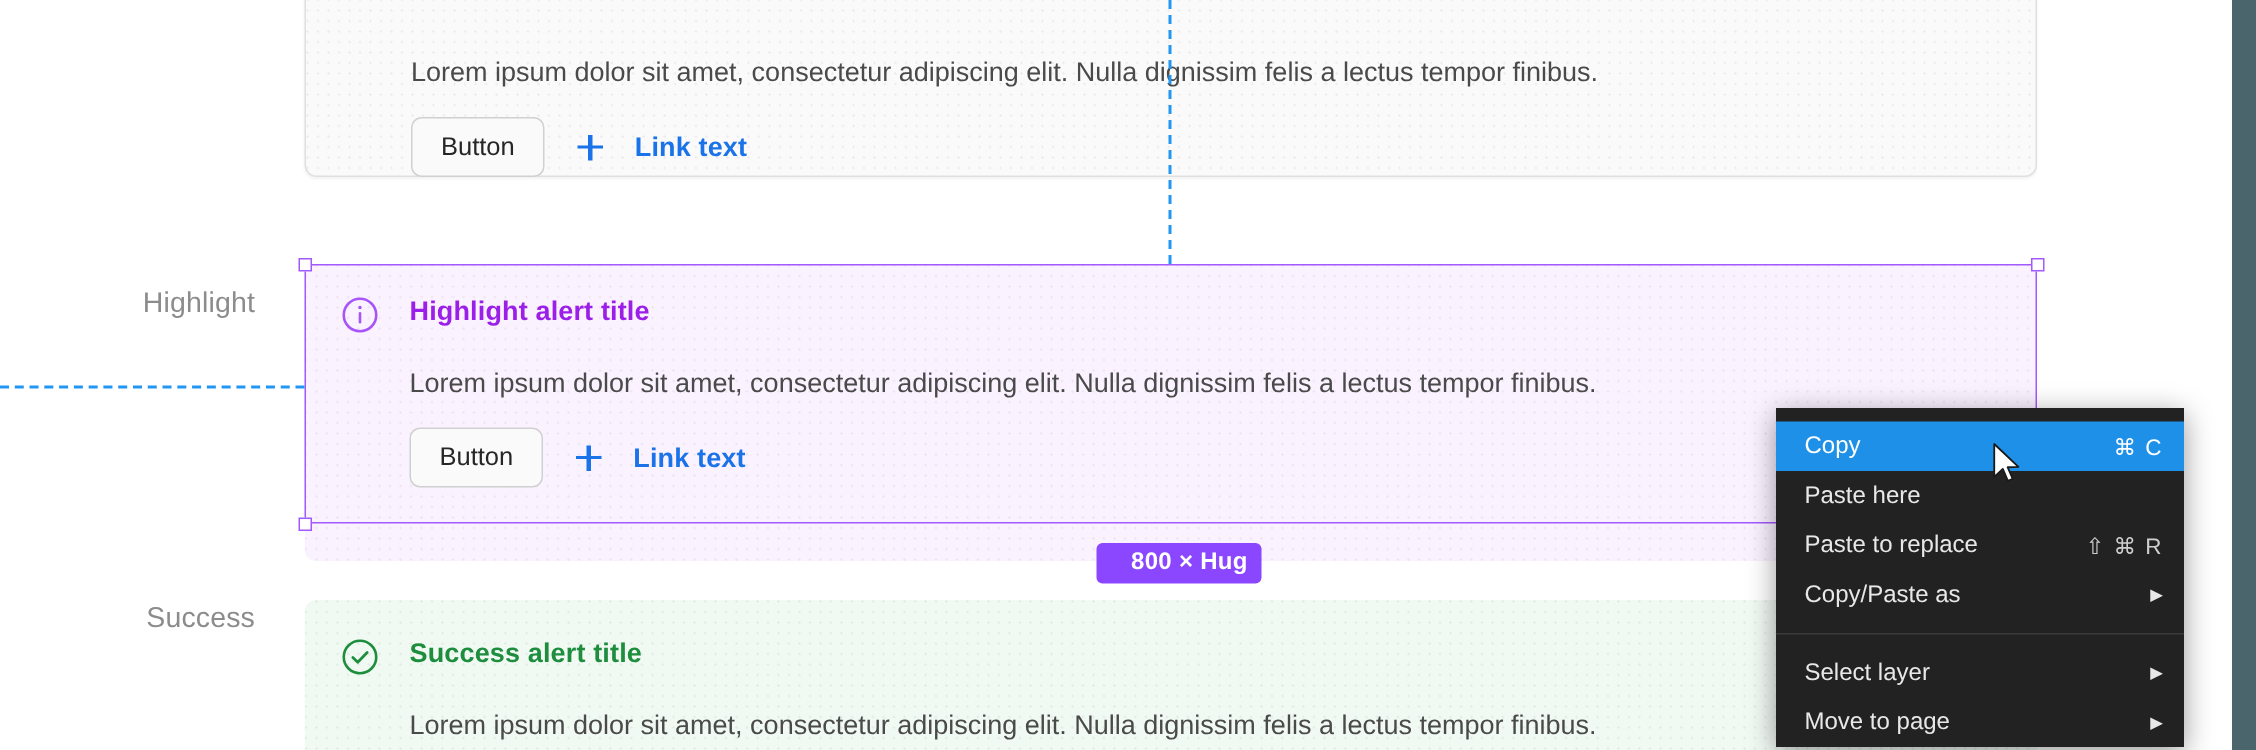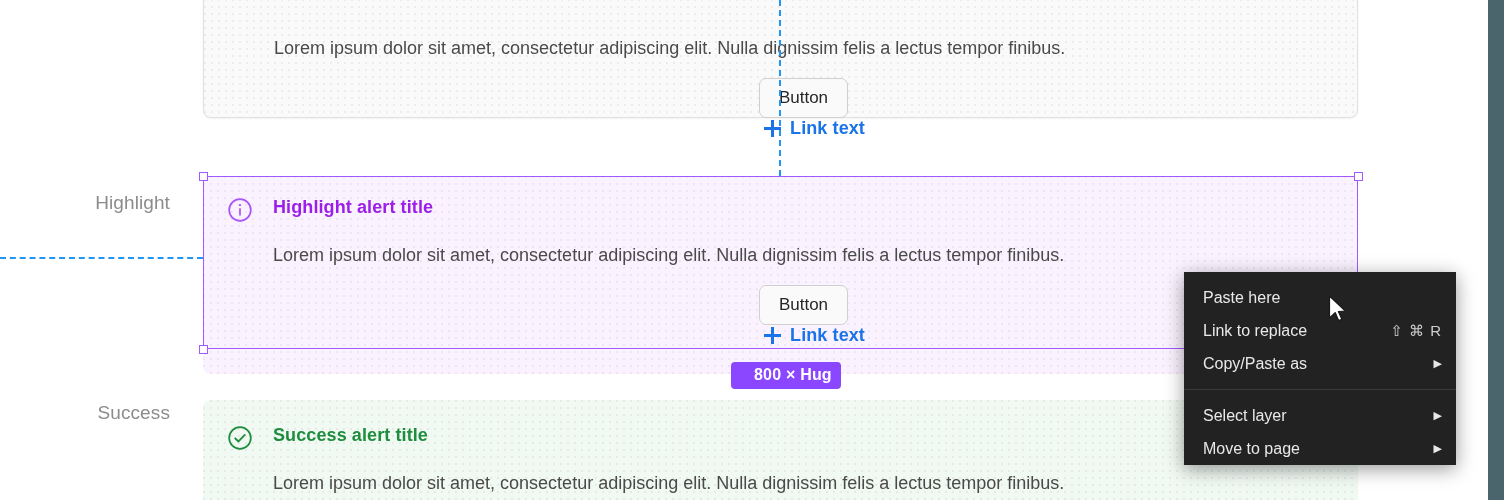--- a/index.html
+++ b/index.html
@@ -39,32 +39,32 @@
   .alert-icon { width: 26px; height: 26px; flex: 0 0 26px; margin-right: 20px; margin-top: 1px; }
   .alert-body { flex: 1 1 auto; min-width: 0; }
   .alert-title {
     font-size: 18px; font-weight: bold; line-height: 22px;
     letter-spacing: .1px; white-space: nowrap;
   }
   .alert-desc {
     font-size: 18px; color: #4a4a4a; line-height: 24px;
     margin-top: 25px; white-space: nowrap;
   }
-  .alert-actions { display: flex; align-items: center; margin-top: 18px; flex-direction: column; }
+  .alert-actions { display: flex; align-items: center; margin-top: 18px; }
   .btn {
     font-family: "Liberation Sans", sans-serif;
     font-size: 17px; color: #262626;
     background: #fafafa;
     border: 1px solid #d0d0d0;
     border-radius: 7px;
     padding: 9px 19px 10px 19px;
     line-height: 19px;
     cursor: pointer;
   }
-  .link-wrap { display: flex; align-items: center; margin-left: 22px; cursor: pointer; }
+  .link-wrap { display: flex; align-items: center; margin-left: 22px; cursor: pointer; gap: 12px; }
   .plus-icon {
     width: 17px; height: 17px; position: relative; margin-right: 9px;
   }
   .plus-icon::before, .plus-icon::after {
     content: ""; position: absolute; background: #1a73e8;
   }
   .plus-icon::before { left: 0; right: 0; top: 7px; height: 2.6px; }
   .plus-icon::after  { top: 0; bottom: 0; left: 7px; width: 2.6px; }
   .link-text { font-size: 18px; font-weight: bold; color: #1a73e8; letter-spacing: .1px; }
 
@@ -255,26 +255,30 @@
           </div>
         </div>
       </div>
     </div>
   </div>
 
   <div id="guide-vertical"></div>
   <div id="guide-horizontal"></div>
 
   <div id="context-menu">
+    <div class="menu-item active">
+      <span class="menu-label">Copy</span>
+      <span class="menu-shortcut">⌘ C</span>
+    </div>
     <div class="menu-item">
       <span class="menu-label">Paste here</span>
       <span class="menu-shortcut"></span>
     </div>
     <div class="menu-item">
-      <span class="menu-label">Link to replace</span>
+      <span class="menu-label">Paste to replace</span>
       <span class="menu-shortcut">⇧ ⌘ R</span>
     </div>
     <div class="menu-item">
       <span class="menu-label">Copy/Paste as</span>
       <span class="menu-arrow">▶</span>
     </div>
     <div class="menu-sep"></div>
     <div class="menu-item">
       <span class="menu-label">Select layer</span>
       <span class="menu-arrow">▶</span>

